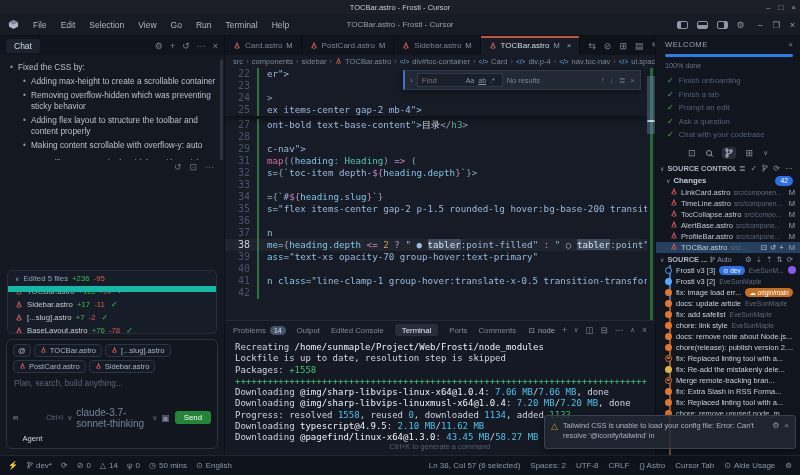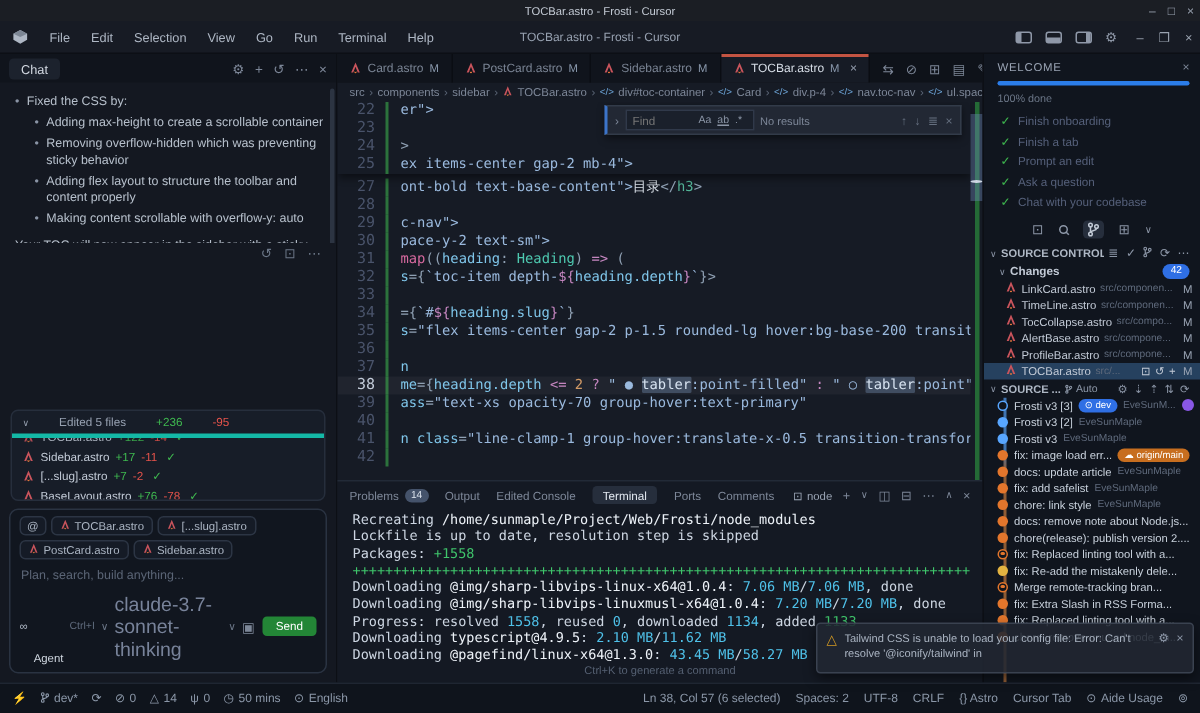--- a/index.html
+++ b/index.html
@@ -38,21 +38,21 @@
   .chat-body{flex:1;min-height:0;overflow:hidden;padding:7px 8px 0 10px;font-size:8.3px;line-height:1.32;color:#b7c0cc;position:relative;}
   .bullet{display:flex;gap:5px;margin-bottom:3px;}
   .bullet .dot{color:#8a94a5;}
   .bullet.sub{margin-left:13px;}
   .para{margin-top:7px;color:#b7c0cc;}
   .chat-scroll{position:absolute;right:1px;top:4px;width:3px;height:150px;background:#2c3442;border-radius:2px;}
   .msg-actions{display:flex;justify-content:flex-end;gap:8px;padding:2px 10px 0 0;color:#6b7687;font-size:9px;flex:none;}
   .spacer{flex:1;}
 
   .edited-card{margin:0 7px 5px 7px;border:1px solid #262e3c;border-radius:5px;background:#171d28;flex:none;overflow:hidden;}
-  .edited-head{display:flex;align-items:center;gap:20px;padding:3px 7px;font-size:7.8px;color:#97a1b1;border-bottom:3px solid #14b8a6;}
+  .edited-head{display:flex;align-items:center;gap:4px;padding:3px 7px;font-size:7.8px;color:#97a1b1;border-bottom:6px solid #14b8a6;}
   .edited-rows{max-height:41px;overflow:hidden;}
   .edited-row{display:flex;align-items:center;gap:4px;padding:1.5px 7px;font-size:7.8px;color:#c2cad6;}
   .edited-row.clip{margin-top:-7px;opacity:.85;}
   .g{color:#3fb950;} .r{color:#e5534b;}
   .ck{color:#3fb950;margin-left:2px;}
 
   .inputbox{margin:0 6px 6px 6px;border:1px solid #2a3342;border-radius:6px;background:#11161f;padding:4px 6px 5px 6px;flex:none;}
   .chips{display:flex;flex-wrap:wrap;gap:3px;}
   .chip{display:inline-flex;align-items:center;gap:3px;border:1px solid #2c3544;border-radius:4px;padding:1px 5px;font-size:7.6px;color:#aab4c2;background:#151b26;}
   .chip.at{padding:1px 4px;}
@@ -353,21 +353,21 @@
                 </svg></span>
               <span>Sidebar.astro</span>
             </span>
           </div>
         <div class="chat-input">Plan, search, build anything...</div>
         <div class="agent-row">
           <span style="color:#aeb7c4;">∞</span>
           <span style="color:#d0d7e0;margin-top:42px;">Agent</span>
           <span class="agent-key">Ctrl+I</span>
           <span class="caret">∨</span>
-          <span style="color:#78839a;font-size:13px;">claude-3.7-sonnet-thinking</span>
+          <span style="color:#78839a;font-size:10px;">claude-3.7-sonnet-thinking</span>
           <span class="caret">∨</span>
           <span class="agent-right">
             <span class="img-ic">▣</span>
             <button class="send-btn">Send</button>
           </span>
         </div>
       </div>
     </div>
 
     <div class="center">
@@ -457,21 +457,20 @@
             <span>↑</span>
             <span>↓</span>
             <span>≣</span>
             <span>×</span>
           </span>
         </div>
         <div class="code-main">
             <div class="cl"><span class="num">27</span><span class="bar"></span><span class="txt"><span class="s-str">ont-bold text-base-content"&gt;</span><span class="s-txt">目录</span><span class="s-pun">&lt;/</span><span class="s-tag">h3</span><span class="s-pun">&gt;</span></span></div>
             <div class="cl"><span class="num">28</span><span class="bar"></span><span class="txt"></span></div>
             <div class="cl"><span class="num">29</span><span class="bar"></span><span class="txt"><span class="s-str">c-nav"&gt;</span></span></div>
-            <div class="cl"><span class="num">30</span><span class="bar"></span><span class="txt"><span class="s-str">pace-y-2 text-sm"&gt;</span></span></div>
             <div class="cl"><span class="num">31</span><span class="bar"></span><span class="txt"><span class="s-fn">map</span><span class="s-pun">((</span><span class="s-var">heading</span><span class="s-pun">: </span><span class="s-type">Heading</span><span class="s-pun">) </span><span class="s-kw">=&gt;</span><span class="s-pun"> (</span></span></div>
             <div class="cl"><span class="num">32</span><span class="bar"></span><span class="txt"><span class="s-var">s</span><span class="s-pun">={</span><span class="s-str">`toc-item depth-</span><span class="s-kw">${</span><span class="s-var">heading.depth</span><span class="s-kw">}</span><span class="s-str">`</span><span class="s-pun">}&gt;</span></span></div>
             <div class="cl"><span class="num">33</span><span class="bar"></span><span class="txt"></span></div>
             <div class="cl"><span class="num">34</span><span class="bar"></span><span class="txt"><span class="s-pun">={</span><span class="s-str">`#</span><span class="s-kw">${</span><span class="s-var">heading.slug</span><span class="s-kw">}</span><span class="s-str">`</span><span class="s-pun">}</span></span></div>
             <div class="cl"><span class="num">35</span><span class="bar"></span><span class="txt"><span class="s-var">s</span><span class="s-pun">=</span><span class="s-str">"flex items-center gap-2 p-1.5 rounded-lg hover:bg-base-200 transition-colors group</span></span></div>
             <div class="cl"><span class="num">36</span><span class="bar"></span><span class="txt"></span></div>
             <div class="cl"><span class="num">37</span><span class="bar"></span><span class="txt"><span class="s-var">n</span></span></div>
             <div class="cl cur"><span class="num">38</span><span class="bar"></span><span class="txt"><span class="s-var">me</span><span class="s-pun">={</span><span class="s-var">heading.depth</span><span class="s-kw"> &lt;= </span><span class="s-num">2</span><span class="s-kw"> ? </span><span class="s-str">" ● </span><span class="s-hl">tabler</span><span class="s-str">:point-filled"</span><span class="s-kw"> : </span><span class="s-str">" ○ </span><span class="s-hl">tabler</span><span class="s-str">:point"</span></span></div>
             <div class="cl"><span class="num">39</span><span class="bar"></span><span class="txt"><span class="s-var">ass</span><span class="s-pun">=</span><span class="s-str">"text-xs opacity-70 group-hover:text-primary"</span></span></div>
             <div class="cl"><span class="num">40</span><span class="bar"></span><span class="txt"></span></div>
@@ -700,25 +699,20 @@
             <span class="badge dev">⊙ dev</span>
             <span class="auth">EveSunM...</span>
             <span class="avatar"></span>
           </div>
           <div class="commit">
             <span class="mark blue"></span>
             <span class="lbl">Frosti v3 [2]</span>
             <span class="auth">EveSunMaple</span>
           </div>
           <div class="commit">
-            <span class="mark blue"></span>
-            <span class="lbl">Frosti v3</span>
-            <span class="auth">EveSunMaple</span>
-          </div>
-          <div class="commit">
             <span class="mark orange"></span>
             <span class="lbl">fix: image load err...</span>
             <span class="badge main">☁ origin/main</span>
           </div>
           <div class="commit">
             <span class="mark orange"></span>
             <span class="lbl">docs: update article</span>
             <span class="auth">EveSunMaple</span>
           </div>
           <div class="commit">

